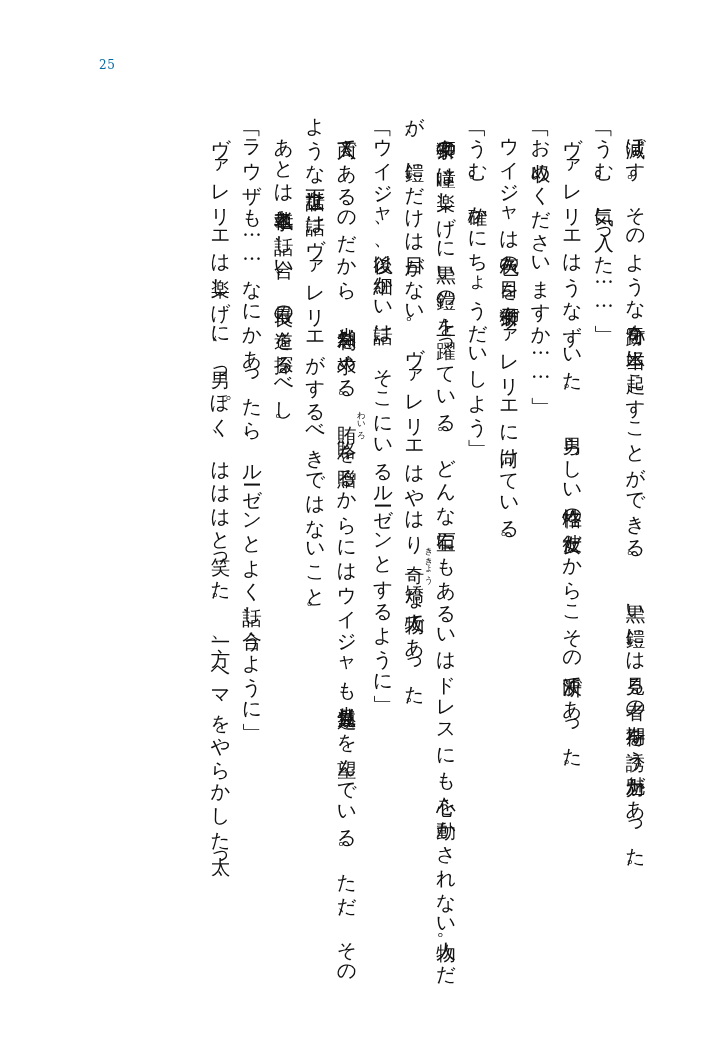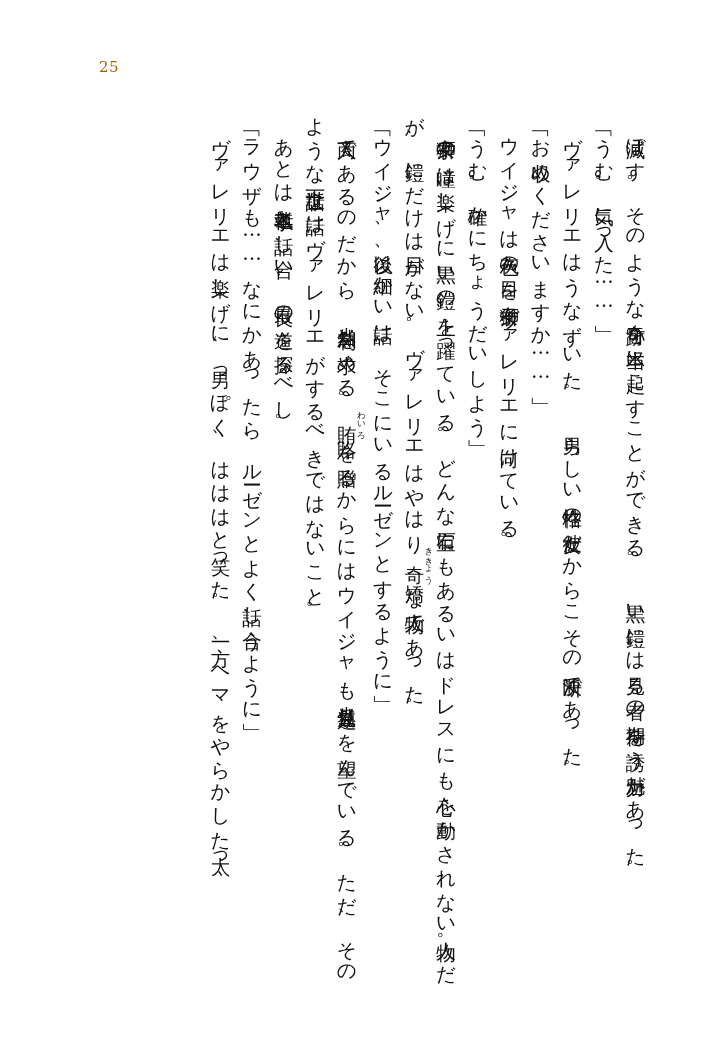--- a/index.html
+++ b/index.html
@@ -23,24 +23,24 @@
     width: 703px;
     height: 1050px;
     background: #fff;
   }
 
   
   #page-number {
     position: absolute;
     left: 99px;
     top: 58px;
-    font-size: 15px;
+    font-size: 12px;
     font-family: "DejaVu Serif", "Liberation Serif", serif;
     letter-spacing: 0.5px;
-    color: #a16207;
+    color: #0369a1;
   }
 
   
   #body-text {
     position: absolute;
     right: 52px;
     top: 104px;
     width: 560px;
     height: 870px;
     writing-mode: vertical-rl;

